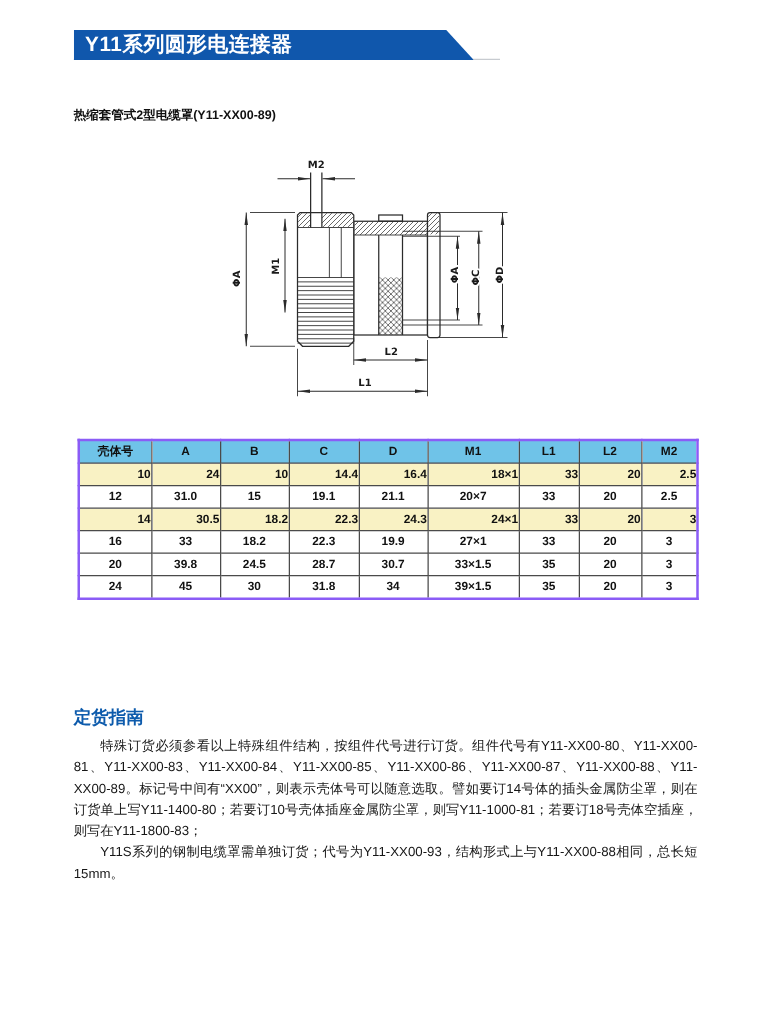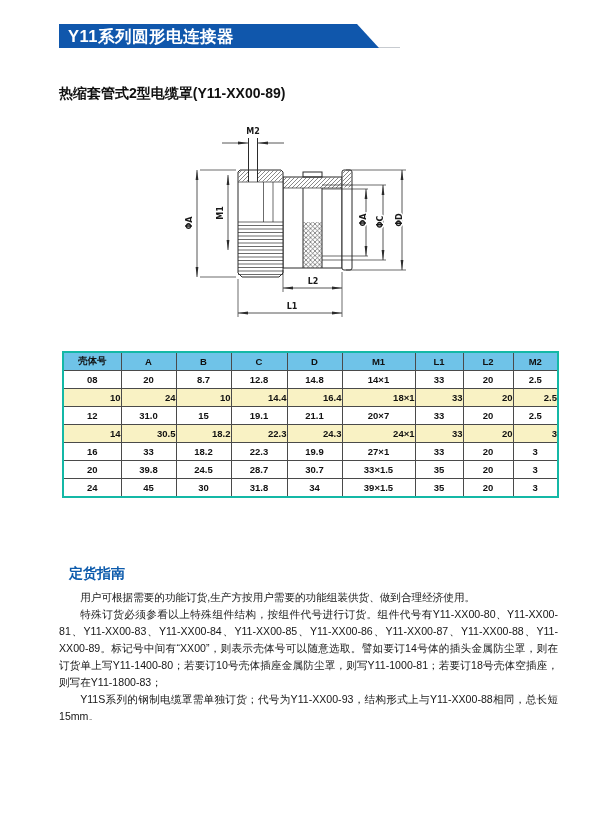--- a/index.html
+++ b/index.html
@@ -14,46 +14,46 @@
   
   .banner-underline{position:absolute;left:59px;top:47px;width:341px;height:1px;background:#c7cbd0;}
   .banner{
     position:absolute;left:59px;top:24px;width:320px;height:24px;
     background:var(--banner-bg,#1057ac);
     clip-path:polygon(0 0, calc(100% - 22px) 0, 100% 100%, 0 100%);
     color:#ffffff;font-weight:bold;font-size:16.5px;line-height:24px;
     padding-left:9px;box-sizing:border-box;letter-spacing:.5px;
   }
 
-  .subtitle{position:absolute;left:59px;top:85px;font-size:14px;font-weight:bold;color:#101010;}
+  .subtitle{position:absolute;left:59px;top:85px;font-size:10px;font-weight:bold;color:#101010;}
 
   
   .drawing{position:absolute;left:180px;top:116px;width:240px;height:220px;}
   .drawing svg{display:block;}
   .ln{stroke:var(--line-color,#2b2b2b);stroke-width:1;fill:none;}
   .thin{stroke:var(--line-color,#2b2b2b);stroke-width:.7;fill:none;}
   .dim{stroke:var(--line-color,#2b2b2b);stroke-width:.8;fill:none;}
   .dimtxt{font-family:"DejaVu Sans","Liberation Sans",sans-serif;font-size:8px;font-weight:bold;fill:#1a1a1a;
           paint-order:stroke;stroke:#ffffff;stroke-width:3px;stroke-linejoin:round;}
   .white{fill:#ffffff;}
 
   
   .spec-table{
     position:absolute;left:62px;top:351px;width:495px;
     border-collapse:collapse;table-layout:fixed;
     font-size:9.5px;color:#111;text-align:center;
-    border:2px solid #14b8a6;
+    border:2px solid #8b5cf6;
   }
   .spec-table th,.spec-table td{border:1px solid #4a4a4a;height:17px;padding:0;overflow:hidden;white-space:nowrap;}
   .spec-table thead th{background:var(--table-header-bg,#6fc3e8);font-weight:bold;}
   .spec-table tbody td{background:#ffffff;font-weight:bold;}
   .spec-table tbody tr.alt td{background:var(--table-alt-row-bg,#f9f2c4);text-align:right;}
 
   
-  .guide-heading{position:absolute;left:69px;top:565px;font-size:14px;font-weight:bold;color:var(--accent-text,#0d5bac);}
+  .guide-heading{position:absolute;left:59px;top:565px;font-size:14px;font-weight:bold;color:var(--accent-text,#0d5bac);}
   .guide-text{position:absolute;left:59px;top:589px;width:499px;font-size:10.6px;line-height:17px;
               text-align:justify;color:#161616;}
   .guide-text p{margin:0;text-indent:2em;}
 </style>
 </head>
 <body>
 
 <div class="page">
 
   <div class="banner-underline"></div>
@@ -196,31 +196,20 @@
           <th>B</th>
           <th>C</th>
           <th>D</th>
           <th>M1</th>
           <th>L1</th>
           <th>L2</th>
           <th>M2</th>
         </tr>
     </thead>
     <tbody>
-        <tr>
-          <td>08</td>
-          <td>20</td>
-          <td>8.7</td>
-          <td>12.8</td>
-          <td>14.8</td>
-          <td>14×1</td>
-          <td>33</td>
-          <td>20</td>
-          <td>2.5</td>
-        </tr>
         <tr class="alt">
           <td>10</td>
           <td>24</td>
           <td>10</td>
           <td>14.4</td>
           <td>16.4</td>
           <td>18×1</td>
           <td>33</td>
           <td>20</td>
           <td>2.5</td>
@@ -278,18 +267,17 @@
           <td>39×1.5</td>
           <td>35</td>
           <td>20</td>
           <td>3</td>
         </tr>
       </tbody>
   </table>
 
   <div class="guide-heading">定货指南</div>
   <div class="guide-text">
-      <p>用户可根据需要的功能订货,生产方按用户需要的功能组装供货、做到合理经济使用。</p>
       <p>特殊订货必须参看以上特殊组件结构，按组件代号进行订货。组件代号有Y11-XX00-80、Y11-XX00-81、Y11-XX00-83、Y11-XX00-84、Y11-XX00-85、Y11-XX00-86、Y11-XX00-87、Y11-XX00-88、Y11-XX00-89。标记号中间有“XX00”，则表示壳体号可以随意选取。譬如要订14号体的插头金属防尘罩，则在订货单上写Y11-1400-80；若要订10号壳体插座金属防尘罩，则写Y11-1000-81；若要订18号壳体空插座，则写在Y11-1800-83；</p>
       <p>Y11S系列的钢制电缆罩需单独订货；代号为Y11-XX00-93，结构形式上与Y11-XX00-88相同，总长短15mm。</p>
     </div>
 
 </div>
 
 </body></html>

